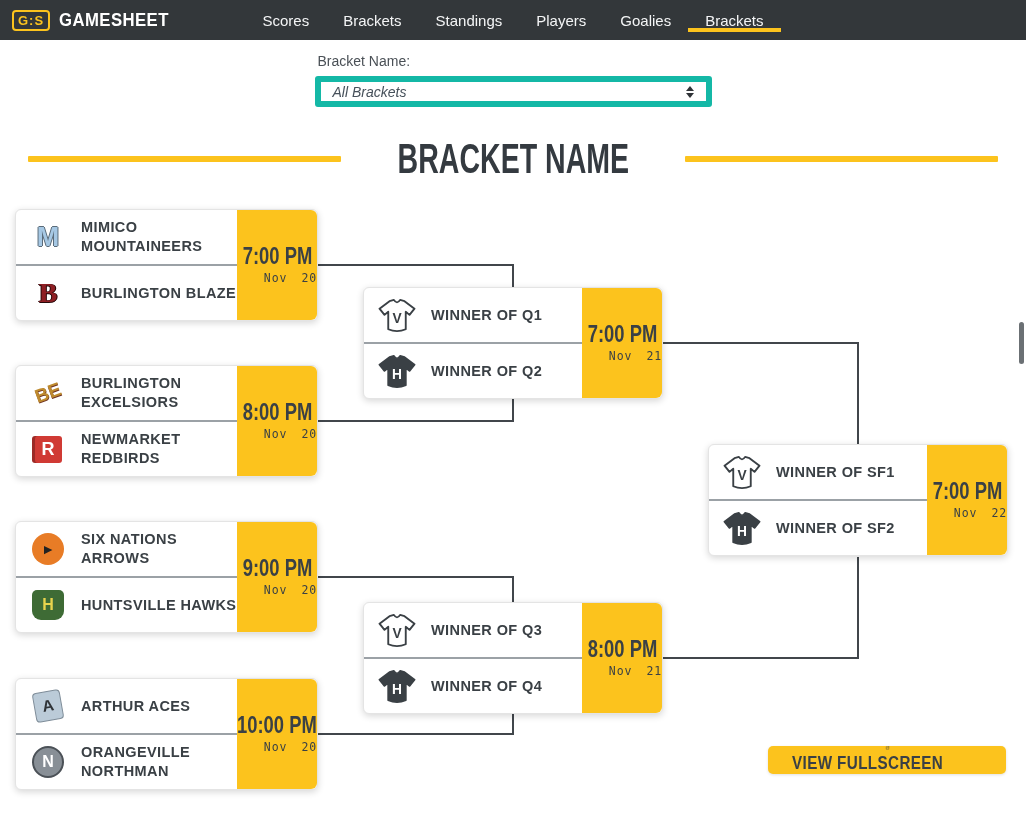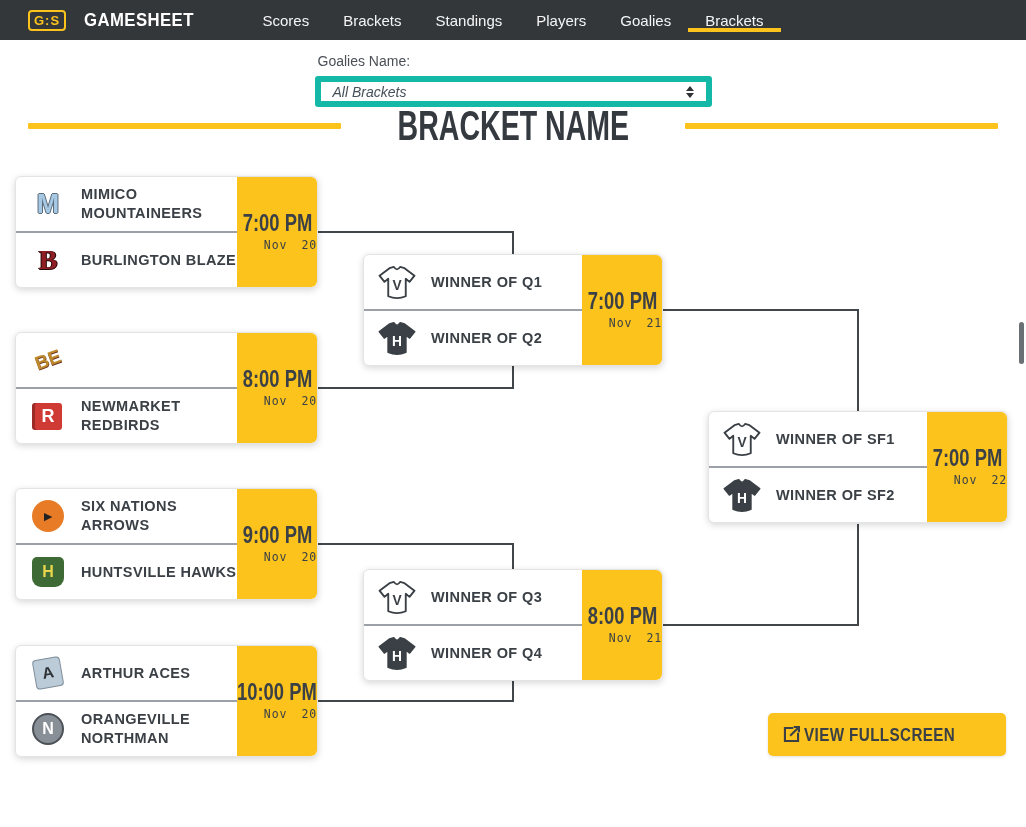--- a/index.html
+++ b/index.html
@@ -1,37 +1,37 @@
 <!DOCTYPE html>
 <html><head>
 <meta charset="utf-8">
 <style>
   * { margin:0; padding:0; box-sizing:border-box; }
   html,body { width:1026px; height:827px; background:#fff; font-family:"Liberation Sans", sans-serif; position:relative; overflow:hidden; }
 
   
   .navbar { position:relative; height:40px; background:#33373a; display:flex; align-items:stretch; }
-  .brand { position:absolute; left:28px; top:0; bottom:0; display:flex; align-items:center; gap:18px; }
+  .brand { position:absolute; left:12px; top:0; bottom:0; display:flex; align-items:center; gap:9px; }
   .monogram { border:2px solid #fcc31d; border-radius:4px; color:#fcc31d; font-weight:bold; font-size:13px; letter-spacing:1px; padding:2px 4px; line-height:1; }
   .wordmark { color:#fff; font-weight:bold; font-size:19px; letter-spacing:.5px; display:inline-block; transform:scaleX(.88); transform-origin:left center; }
   .nav-items { margin:8px auto; display:flex; align-items:stretch; list-style:none; }
   .nav-item { display:flex; align-items:center; padding:0 17px; color:#f4f5f6; font-size:15px; border-bottom:4px solid transparent; border-top:4px solid transparent; cursor:pointer; }
   .nav-item.active { border-bottom-color:#fcc31d; }
 
   
   .filter { width:397px; margin:13px auto 0; }
   .filter-label { font-size:14px; color:#4a5056; margin:0 0 7px 3px; }
   .select { position:relative; height:31px; border:6px solid #14b8a6; border-radius:3px; background:#fff; display:flex; align-items:center; padding:0 30px 0 12px; font-size:14px; color:#46505a; cursor:pointer;font-style:italic; }
   .select-arrows { position:absolute; right:12px; top:50%; transform:translateY(-50%); display:flex; flex-direction:column; gap:2px; }
   .select-arrows i { display:block; width:0; height:0; border-left:4px solid transparent; border-right:4px solid transparent; }
   .select-arrows .up { border-bottom:5px solid #2f3337; }
   .select-arrows .dn { border-top:5px solid #2f3337; }
 
   
-  .title-row { display:flex; align-items:center; padding:0 28px; height:38px;text-align:center; }
+  .title-row { margin-top:33px; display:flex; align-items:center; padding:0 28px; height:38px;text-align:center; }
   .title-bar { flex:1; height:6px; background:#fcc31d; border-radius:1px; }
   .page-title { font-size:42px; font-weight:bold; color:#343a40; letter-spacing:0; line-height:1; display:inline-block; transform:scaleX(.68); transform-origin:center; white-space:nowrap; padding:0 2px; }
 
   
   .bracket { position:relative; width:1026px; height:620px; margin-top:16px; }
   .wires { position:absolute; left:0; top:0; z-index:0; }
 
   .match { position:absolute; width:303px; height:112px; background:#fff; border:1px solid #e4e4e4; border-radius:6px; box-shadow:0 2px 7px rgba(0,0,0,.16); z-index:1; }
   .match.cols2 { width:300px; }
   .m-q1 { left:15px; top:15px; } .m-q2 { left:15px; top:171px; } .m-q3 { left:15px; top:327px; } .m-q4 { left:15px; top:484px; }
@@ -60,21 +60,21 @@
 
   .jersey { width:40px; height:35px; }
   .jersey path { stroke:#3a4045; stroke-width:3; stroke-linejoin:round; }
   .jersey.v path { fill:#fff; }
   .jersey.h path { fill:#3a4045; }
   .jersey text { font-family:"Liberation Sans",sans-serif; font-weight:bold; font-size:22px; text-anchor:middle; }
   .jersey.v text { fill:#3a4045; }
   .jersey.h text { fill:#fff; }
 
   
-  .fullscreen-btn { position:absolute; left:768px; top:552px; width:238px; height:43px; background:#fcc31d; border:none; border-radius:5px; display:flex; align-items:center; justify-content:center; gap:2px; cursor:pointer; box-shadow:0 1px 3px rgba(0,0,0,.12); z-index:2; }
+  .fullscreen-btn { position:absolute; left:768px; top:552px; width:238px; height:28px; background:#fcc31d; border:none; border-radius:5px; display:flex; align-items:center; justify-content:center; gap:2px; cursor:pointer; box-shadow:0 1px 3px rgba(0,0,0,.12); z-index:2;flex-direction:column; }
   .fullscreen-btn .label { font-size:19px; font-weight:bold; color:#3a4045; letter-spacing:.5px; display:inline-block; transform:scaleX(.8); transform-origin:left center; white-space:nowrap; }
 
   
   .scroll-thumb { position:absolute; right:2px; top:322px; width:5px; height:42px; background:rgba(58,64,69,.75); border-radius:3px; z-index:5; }
 </style>
 </head>
 <body>
 
 <header class="navbar">
   <div class="brand">
@@ -85,21 +85,21 @@
     <li class="nav-item">Scores</li>
     <li class="nav-item">Brackets</li>
     <li class="nav-item">Standings</li>
     <li class="nav-item">Players</li>
     <li class="nav-item">Goalies</li>
     <li class="nav-item active">Brackets</li>
   </ul>
 </header>
 
 <section class="filter">
-  <div class="filter-label">Goalies Name:</div>
+  <div class="filter-label">Bracket Name:</div>
   <div class="select">
     <span>All Brackets</span>
     <span class="select-arrows">
         <i class="up"></i>
         <i class="dn"></i>
       </span>
   </div>
 </section>
 
 <div class="title-row">
@@ -143,20 +143,22 @@
       <div class="date">Nov 20</div>
     </div>
   </div>
 
   <div class="match m-q2">
     <div class="teams">
       <div class="team-row">
         <span class="logo lg-excelsiors">
             <span>BE</span>
           </span>
+        <span class="team-name">BURLINGTON
+EXCELSIORS</span>
       </div>
       <div class="h-divider"></div>
       <div class="team-row">
         <span class="logo lg-redbirds">
             <span>R</span>
           </span>
         <span class="team-name">NEWMARKET
 REDBIRDS</span>
       </div>
     </div>

